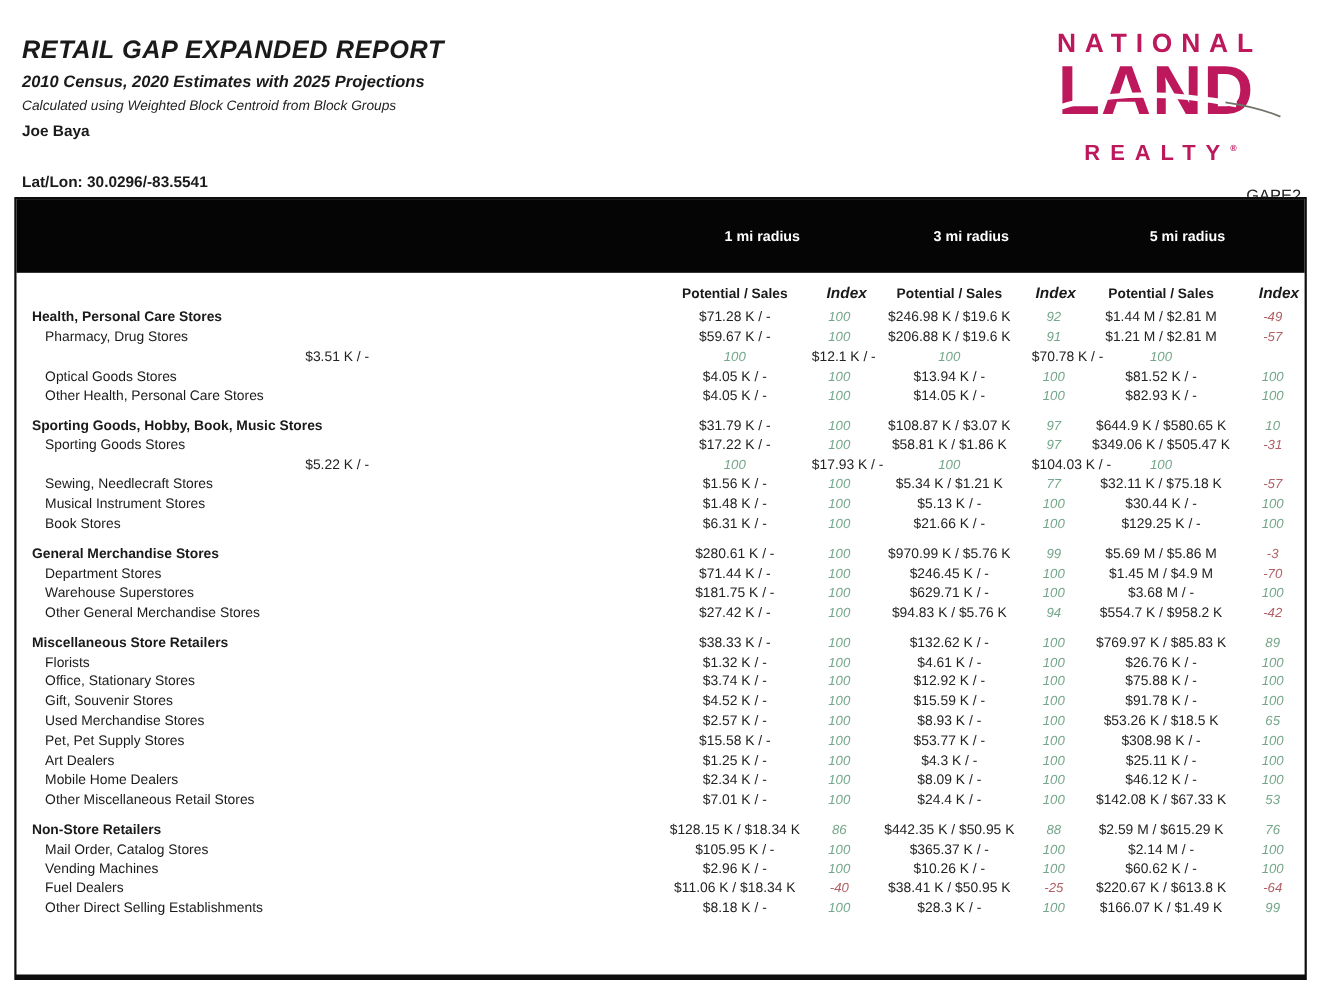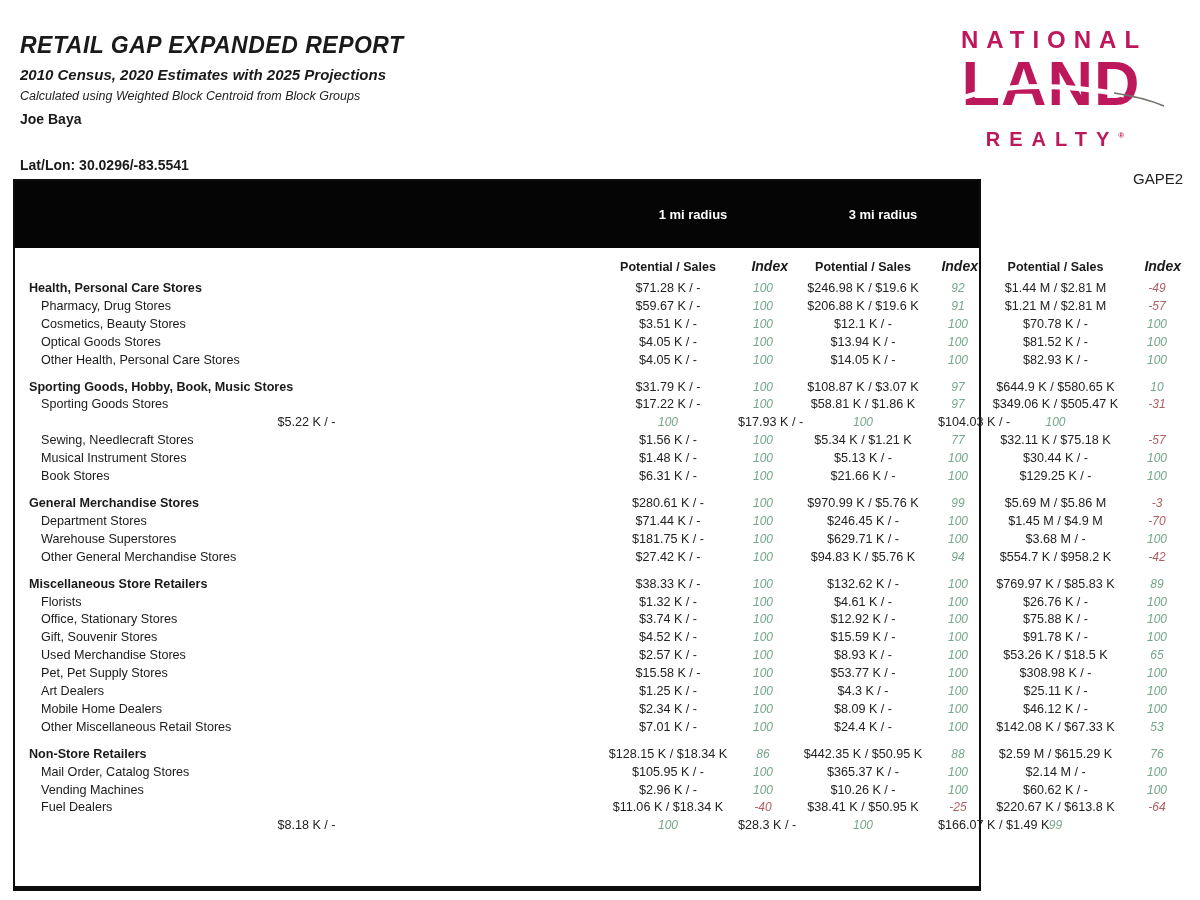--- a/index.html
+++ b/index.html
@@ -16,21 +16,21 @@
   .latlon{font-size:14px;font-weight:bold;margin-top:30px;}
   .logo{position:absolute;right:40px;top:26px;width:218px;text-align:center;color:#be185d;}
   .logo-national{font-size:24px;font-weight:800;letter-spacing:8px;margin-left:6px;}
   .logo-land{position:relative;font-size:63px;font-weight:800;line-height:.92;letter-spacing:1px;margin-top:1px;}
   .logo-land svg{position:absolute;left:-6px;top:0;width:230px;height:60px;pointer-events:none;}
   .logo-realty{font-size:20px;font-weight:bold;letter-spacing:9px;margin-top:15px;margin-left:8px;}
   .logo-realty sup{font-size:8px;letter-spacing:0;}
   .doc-code{position:absolute;top:170px;right:17px;font-size:15px;color:#222;}
   
   .report-table{
-    position:absolute;left:13px;top:179px;width:968px;height:712px;box-sizing:border-box;
+    position:absolute;left:13px;top:179px;width:1175px;height:712px;box-sizing:border-box;
     border:2px solid #0d0d0d;border-bottom-width:5px;background:#fff;
   }
   .grid7{display:grid;grid-template-columns:583px 140px 50px 150px 40px 155px 48px;}
   .band{height:67px;background:#050505;align-items:center;}
   .band .radius{color:#fff;font-weight:bold;font-size:13px;text-align:center;}
   .band .r1{grid-column:2/4;} .band .r2{grid-column:4/6;} .band .r3{grid-column:6/8;}
   .colhead{height:26px;align-items:end;padding-bottom:1px;}
   .ps-head{font-size:12.5px;font-weight:bold;text-align:center;}
   .index-head{font-size:14px;font-weight:bold;font-style:italic;text-align:right;}
   .tbody{padding-top:2px;}
@@ -100,21 +100,20 @@
           <div class="row grid7">
     <div class="name">Pharmacy, Drug Stores</div>
     <div class="val">$59.67 K / -</div>
     <div class="idx pos">100</div>
     <div class="val">$206.88 K / $19.6 K</div>
     <div class="idx pos">91</div>
     <div class="val">$1.21 M / $2.81 M</div>
     <div class="idx neg">-57</div>
   </div>
           <div class="row grid7">
-    <div class="name">Cosmetics, Beauty Stores</div>
     <div class="val">$3.51 K / -</div>
     <div class="idx pos">100</div>
     <div class="val">$12.1 K / -</div>
     <div class="idx pos">100</div>
     <div class="val">$70.78 K / -</div>
     <div class="idx pos">100</div>
   </div>
           <div class="row grid7">
     <div class="name">Optical Goods Stores</div>
     <div class="val">$4.05 K / -</div>
@@ -341,20 +340,21 @@
           <div class="row grid7">
     <div class="name">Fuel Dealers</div>
     <div class="val">$11.06 K / $18.34 K</div>
     <div class="idx neg">-40</div>
     <div class="val">$38.41 K / $50.95 K</div>
     <div class="idx neg">-25</div>
     <div class="val">$220.67 K / $613.8 K</div>
     <div class="idx neg">-64</div>
   </div>
           <div class="row grid7">
+    <div class="name">Other Direct Selling Establishments</div>
     <div class="val">$8.18 K / -</div>
     <div class="idx pos">100</div>
     <div class="val">$28.3 K / -</div>
     <div class="idx pos">100</div>
     <div class="val">$166.07 K / $1.49 K</div>
     <div class="idx pos">99</div>
   </div>
         </div>
       </div>
   </div>

